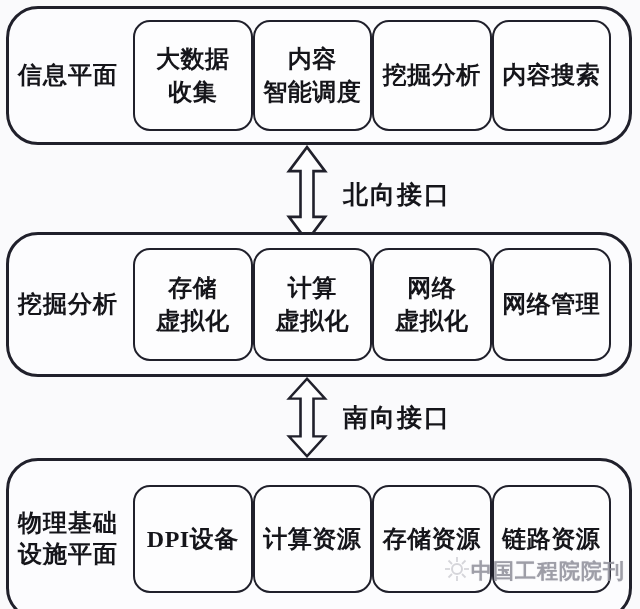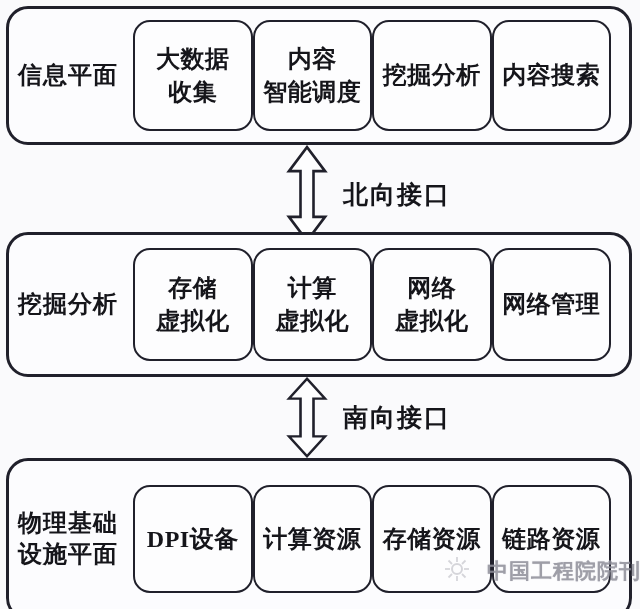--- a/index.html
+++ b/index.html
@@ -9,21 +9,21 @@
     background:#fafafc;
     font-family:"Liberation Serif","DejaVu Serif",serif;
     color:#15151a;
     overflow:hidden;
   }
   .layer{
     position:absolute;
     left:6px;width:626px;
     box-sizing:border-box;
     border:3px solid #20202b;
-    border-radius:22px;
+    border-radius:32px;
     background:#fcfcfe;
     display:flex;
     align-items:center;
     padding:0 18px 0 8px;
   }
   .layer-label{
     width:102px;
     flex:0 0 102px;
     text-align:center;
     font-size:24px;
@@ -77,21 +77,21 @@
     font-weight:700;
     letter-spacing:2px;
     color:#15151a;
   }
   .watermark{
     position:absolute;
     left:444px;
     top:556px;
     display:flex;
     align-items:center;
-    gap:17px;
+    gap:1px;
     pointer-events:none;
   }
   .watermark .mark-icon{opacity:0.35;}
   .watermark .mark-text{
     font-size:21px;
     font-weight:700;
     color:#8e8e99;
     opacity:0.85;
     letter-spacing:1px;
     text-shadow:0 0 1px rgba(142,142,153,0.6);

